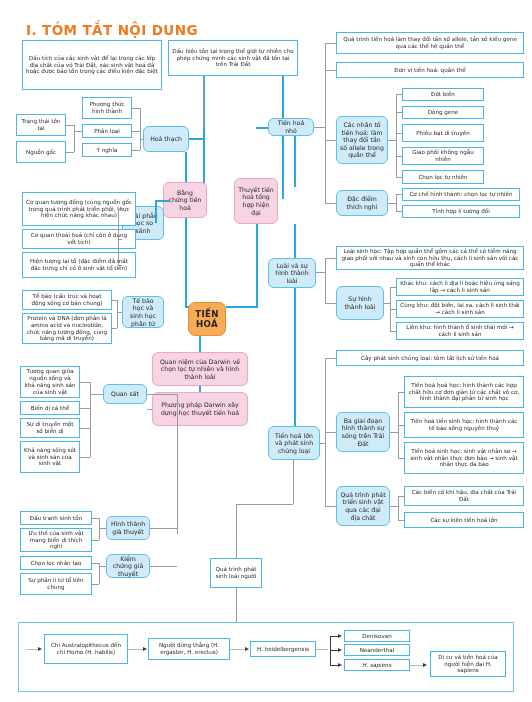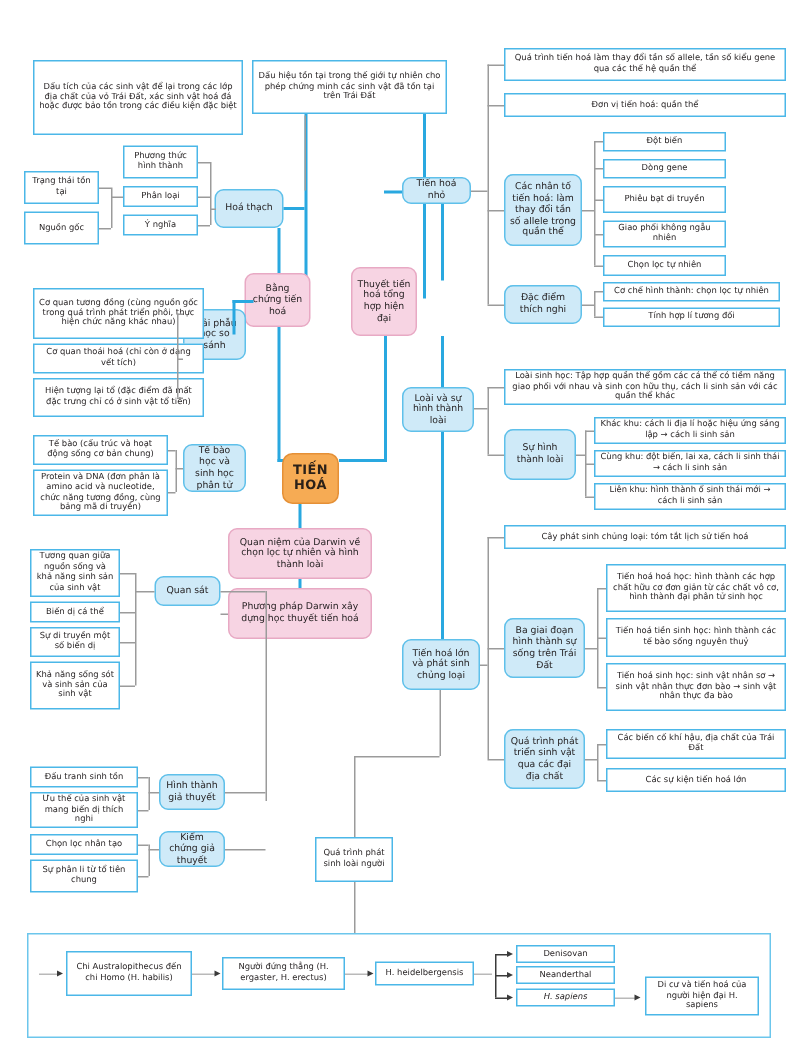--- a/index.html
+++ b/index.html
@@ -99,20 +99,21 @@
     border-top:2.6px solid transparent;
     border-bottom:2.6px solid transparent;
     border-left:4px solid #3a3a3a;
   }
 </style>
 </head>
 <body>
 
 <div id="page">
 
+  <div id="title">I. TÓM TẮT NỘI DUNG</div>
 
   <div class="lnb v" style="left:203px;top:64px;height:135px;"></div>
   <div class="lnb v" style="left:282px;top:64px;height:135px;"></div>
   <div class="lnb h" style="left:203px;top:63px;width:80px;"></div>
 
   <div class="node leaf" style="left:22px;top:40px;width:140px;height:50px;">Dấu tích của các sinh vật để lại trong các lớp địa chất của vỏ Trái Đất, xác sinh vật hoá đá hoặc được bảo tồn trong các điều kiện đặc biệt</div>
   <div class="node leaf" style="left:168px;top:40px;width:130px;height:36px;">Dấu hiệu tồn tại trong thế giới tự nhiên cho phép chứng minh các sinh vật đã tồn tại trên Trái Đất</div>
 
   <div class="node mid" style="left:143px;top:126px;width:46px;height:26px;">Hoá thạch</div>
 

